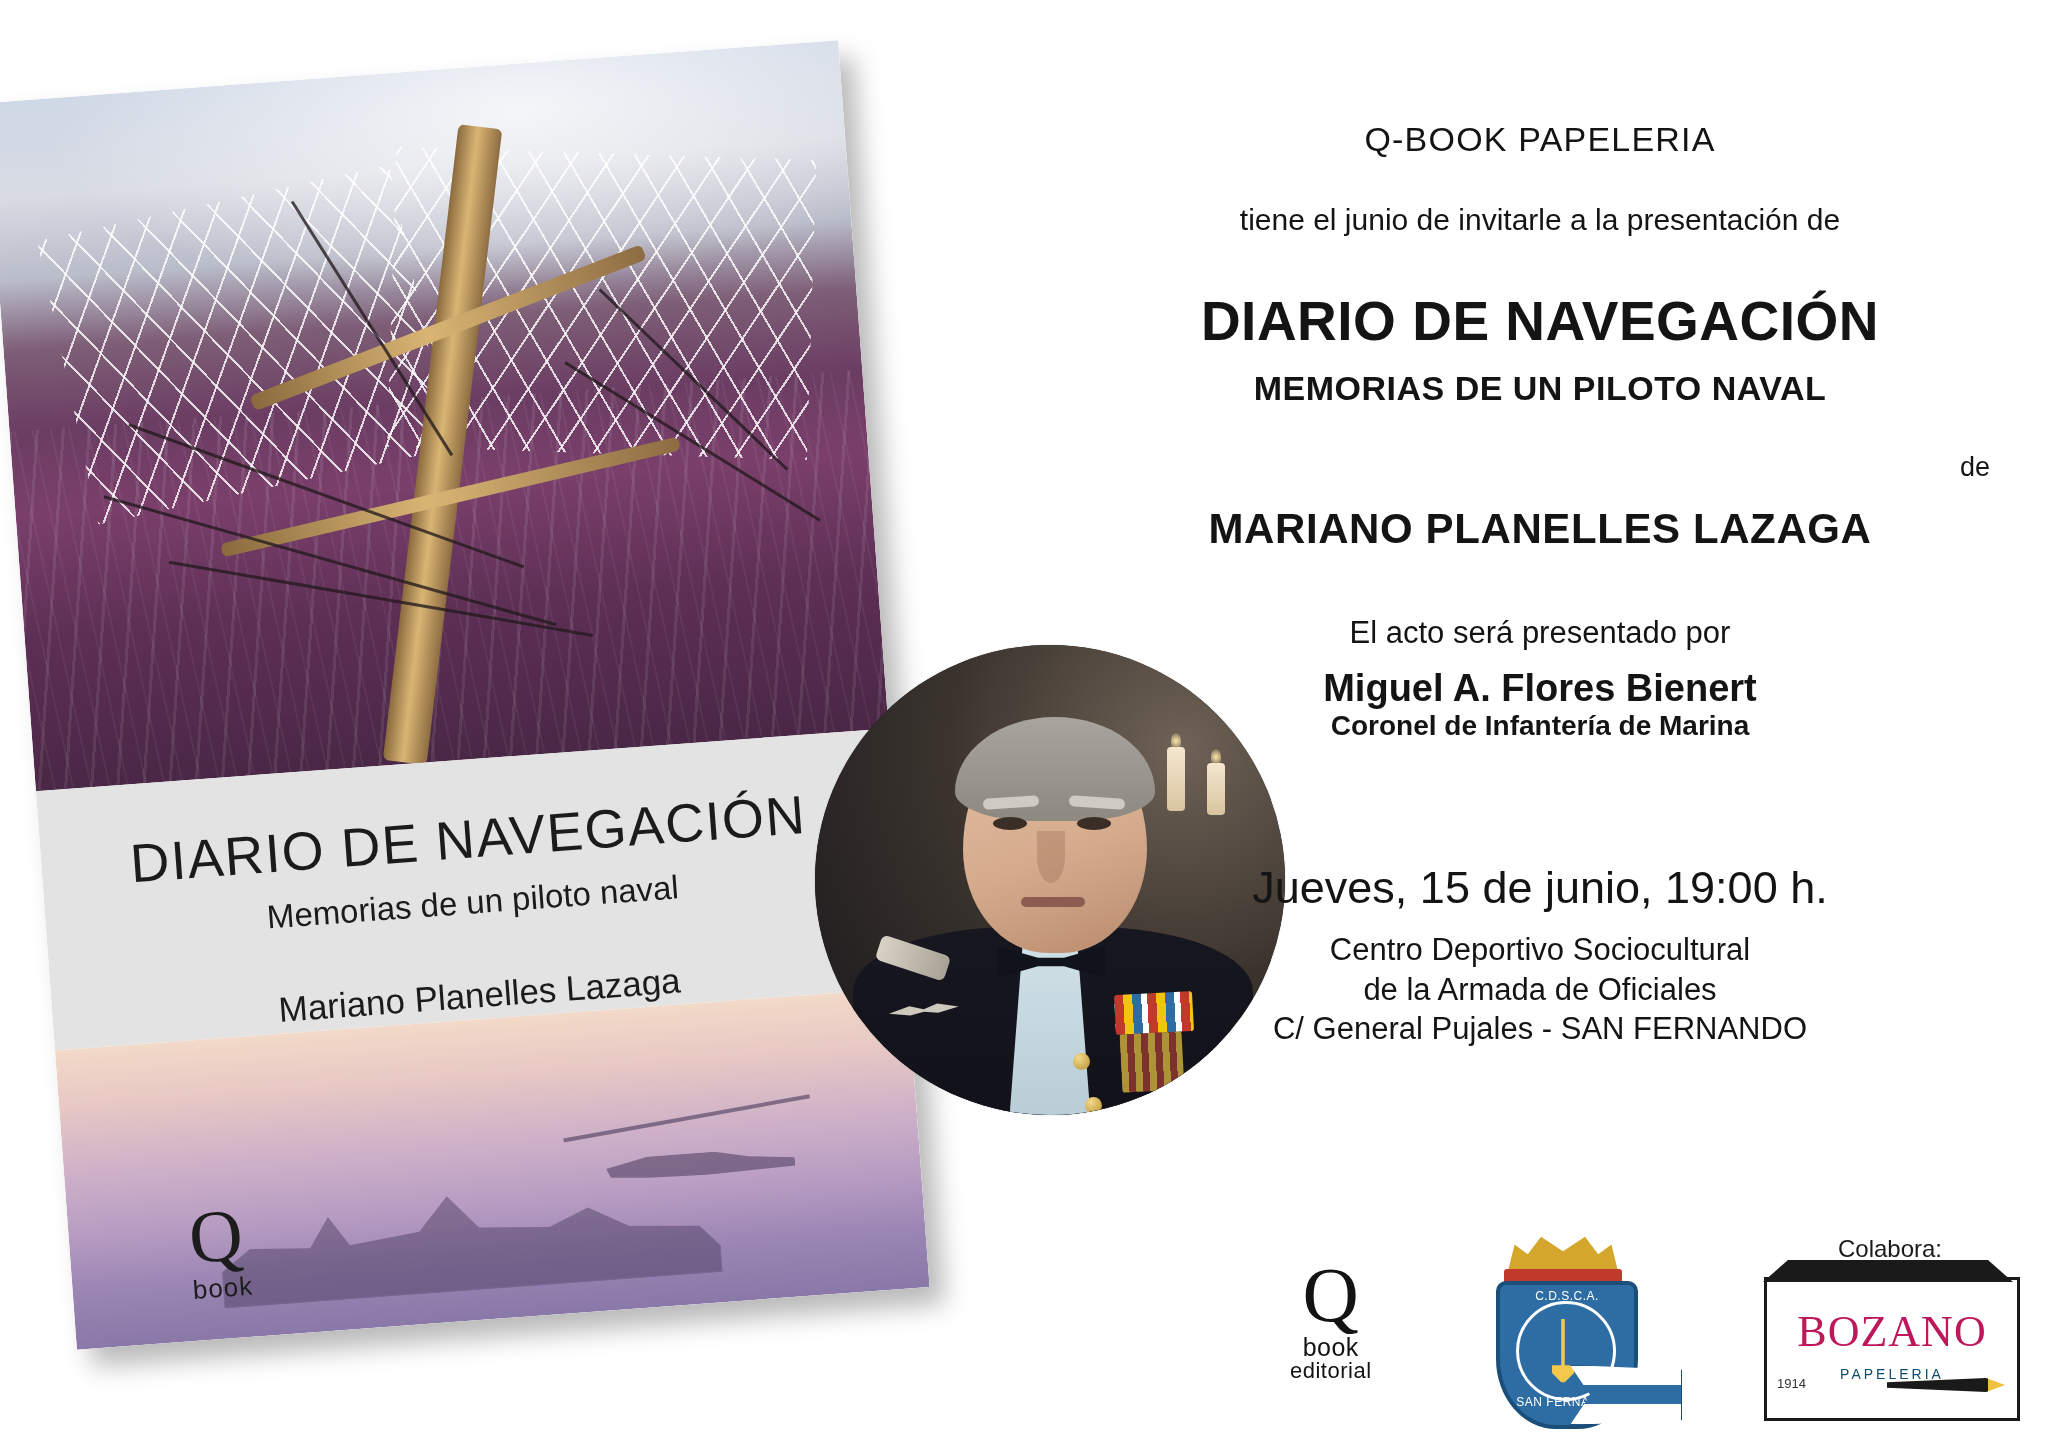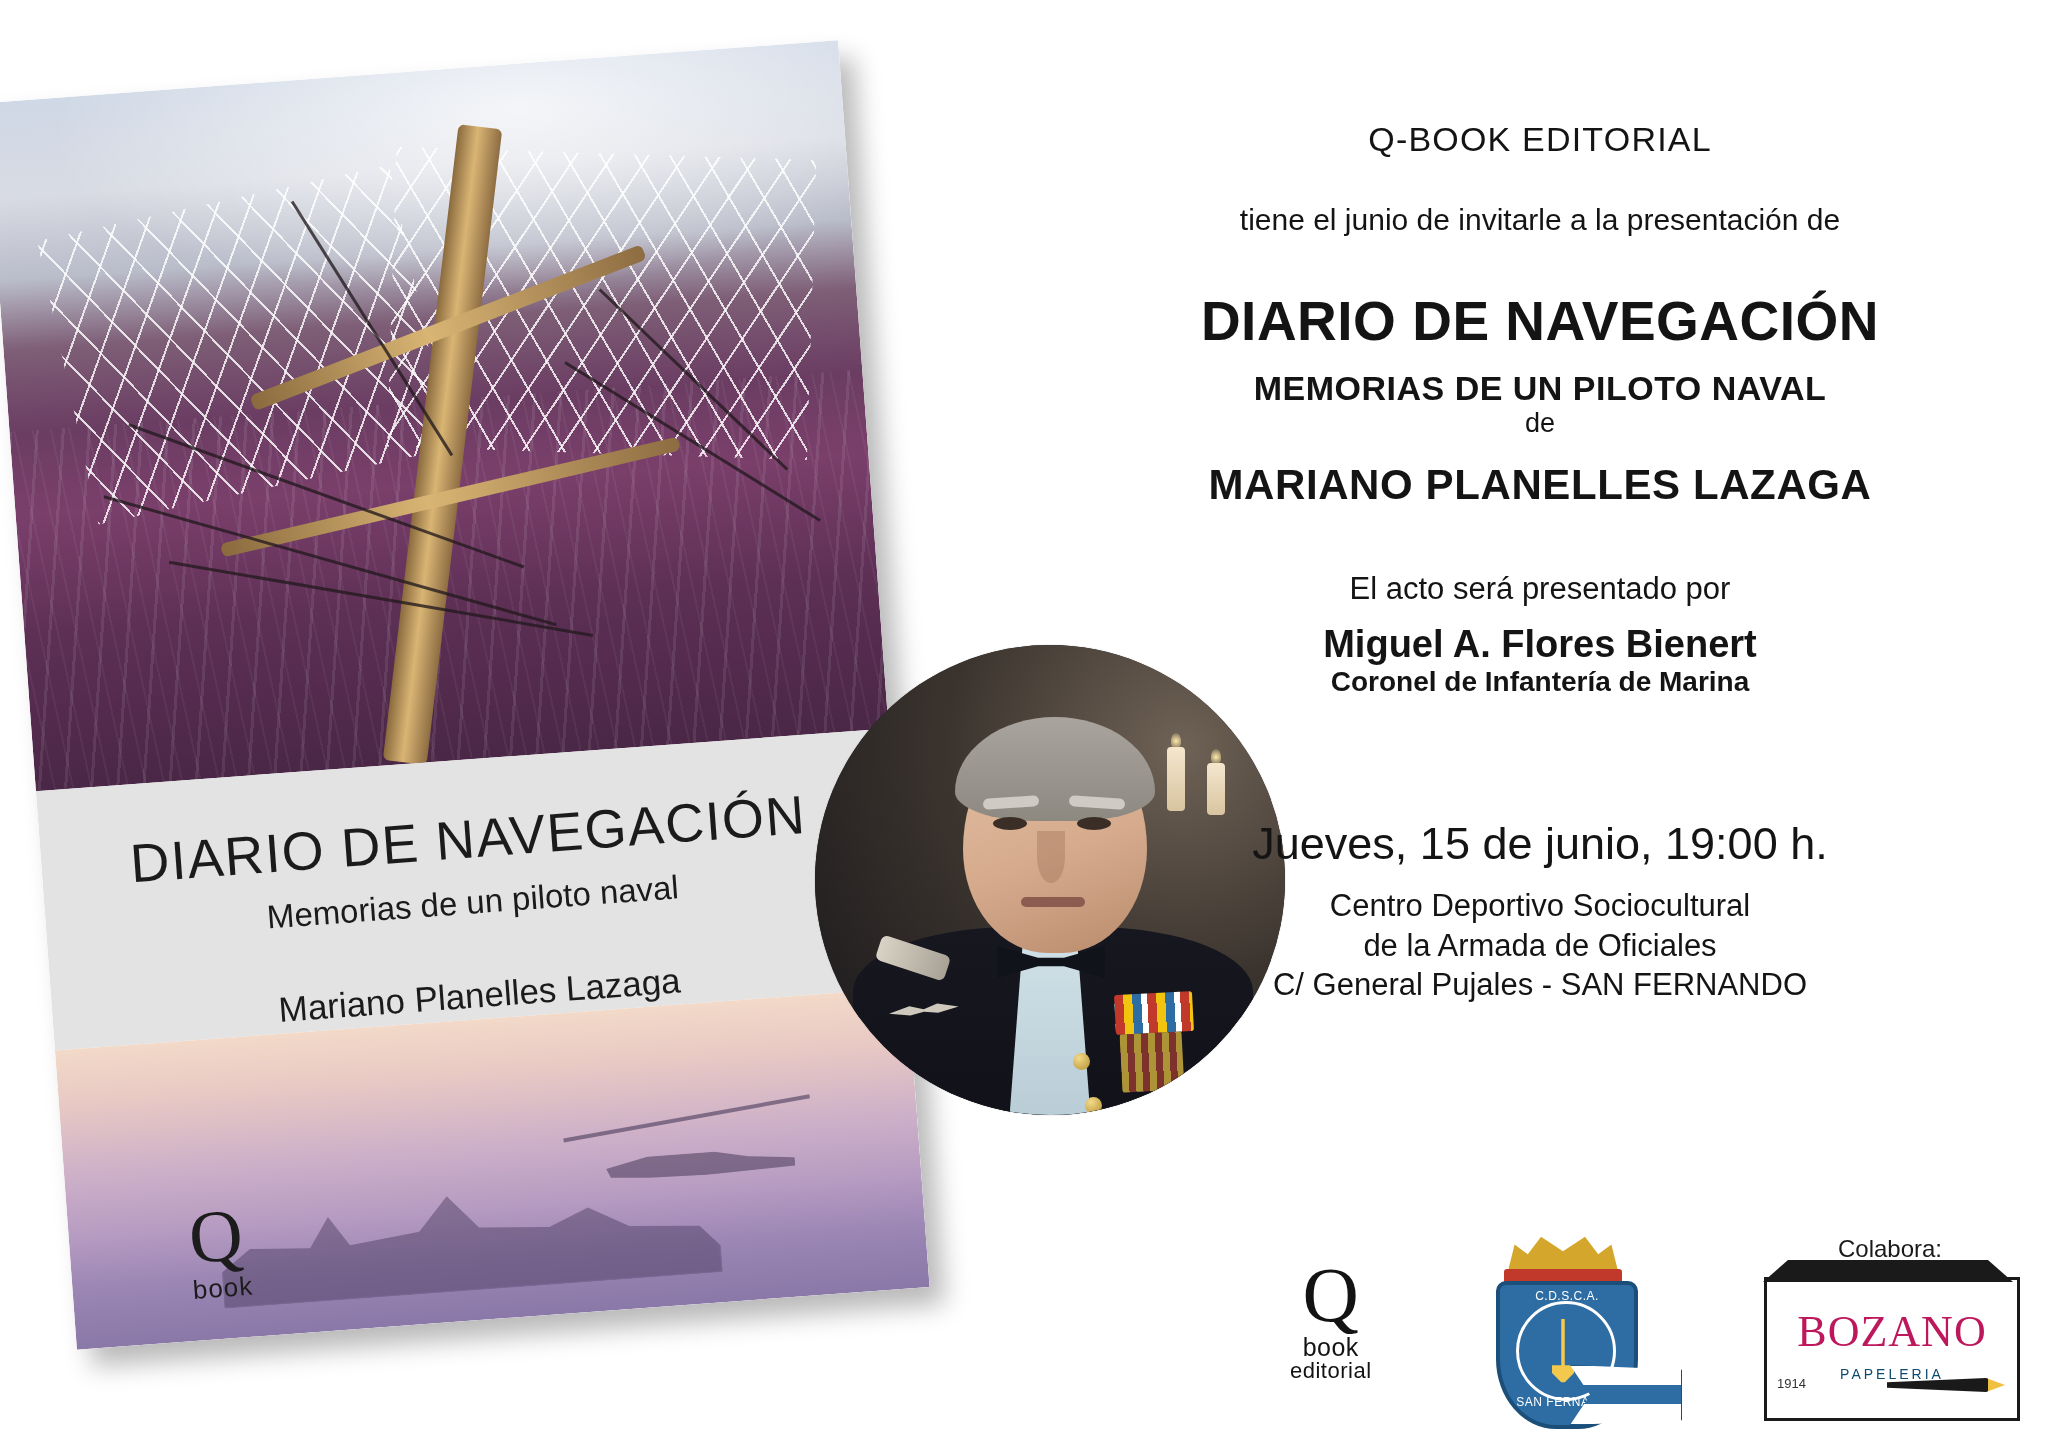--- a/index.html
+++ b/index.html
@@ -362,22 +362,24 @@
     font-weight: 700;
     letter-spacing: 0.5px;
   }
   #book-subtitle {
     margin-top: 16px;
     font-size: 34px;
     font-weight: 700;
     letter-spacing: 0.5px;
   }
   #by-word {
+    margin-top: 44px;
     font-size: 27px;
     font-weight: 400;
+    text-align: right;
   }
   #author-name {
     margin-top: 22px;
     font-size: 42px;
     font-weight: 700;
     letter-spacing: 0.6px;
   }
   #presenter-intro {
     margin-top: 62px;
     font-size: 31px;
@@ -614,21 +616,21 @@
   <div class="mouth"></div>
   <div class="epaulet"></div>
   <div class="wing"></div>
   <div class="medals"></div>
   <div class="medal-hang"></div>
   <div class="button b1"></div>
   <div class="button b2"></div>
 </div>
 
 <div id="invite">
-  <div id="publisher">Q-BOOK EDITORIAL</div>
+  <div id="publisher">Q-BOOK PAPELERIA</div>
   <div id="invite-line">tiene el junio de invitarle a la presentación de</div>
   <div id="book-title">DIARIO DE NAVEGACIÓN</div>
   <div id="book-subtitle">MEMORIAS DE UN PILOTO NAVAL</div>
   <div id="by-word">de</div>
   <div id="author-name">MARIANO PLANELLES LAZAGA</div>
   <div id="presenter-intro">El acto será presentado por</div>
   <div id="presenter-name">Miguel A. Flores Bienert</div>
   <div id="presenter-rank">Coronel de Infantería de Marina</div>
   <div id="event-date">Jueves, 15 de junio, 19:00 h.</div>
   <div id="venue">

